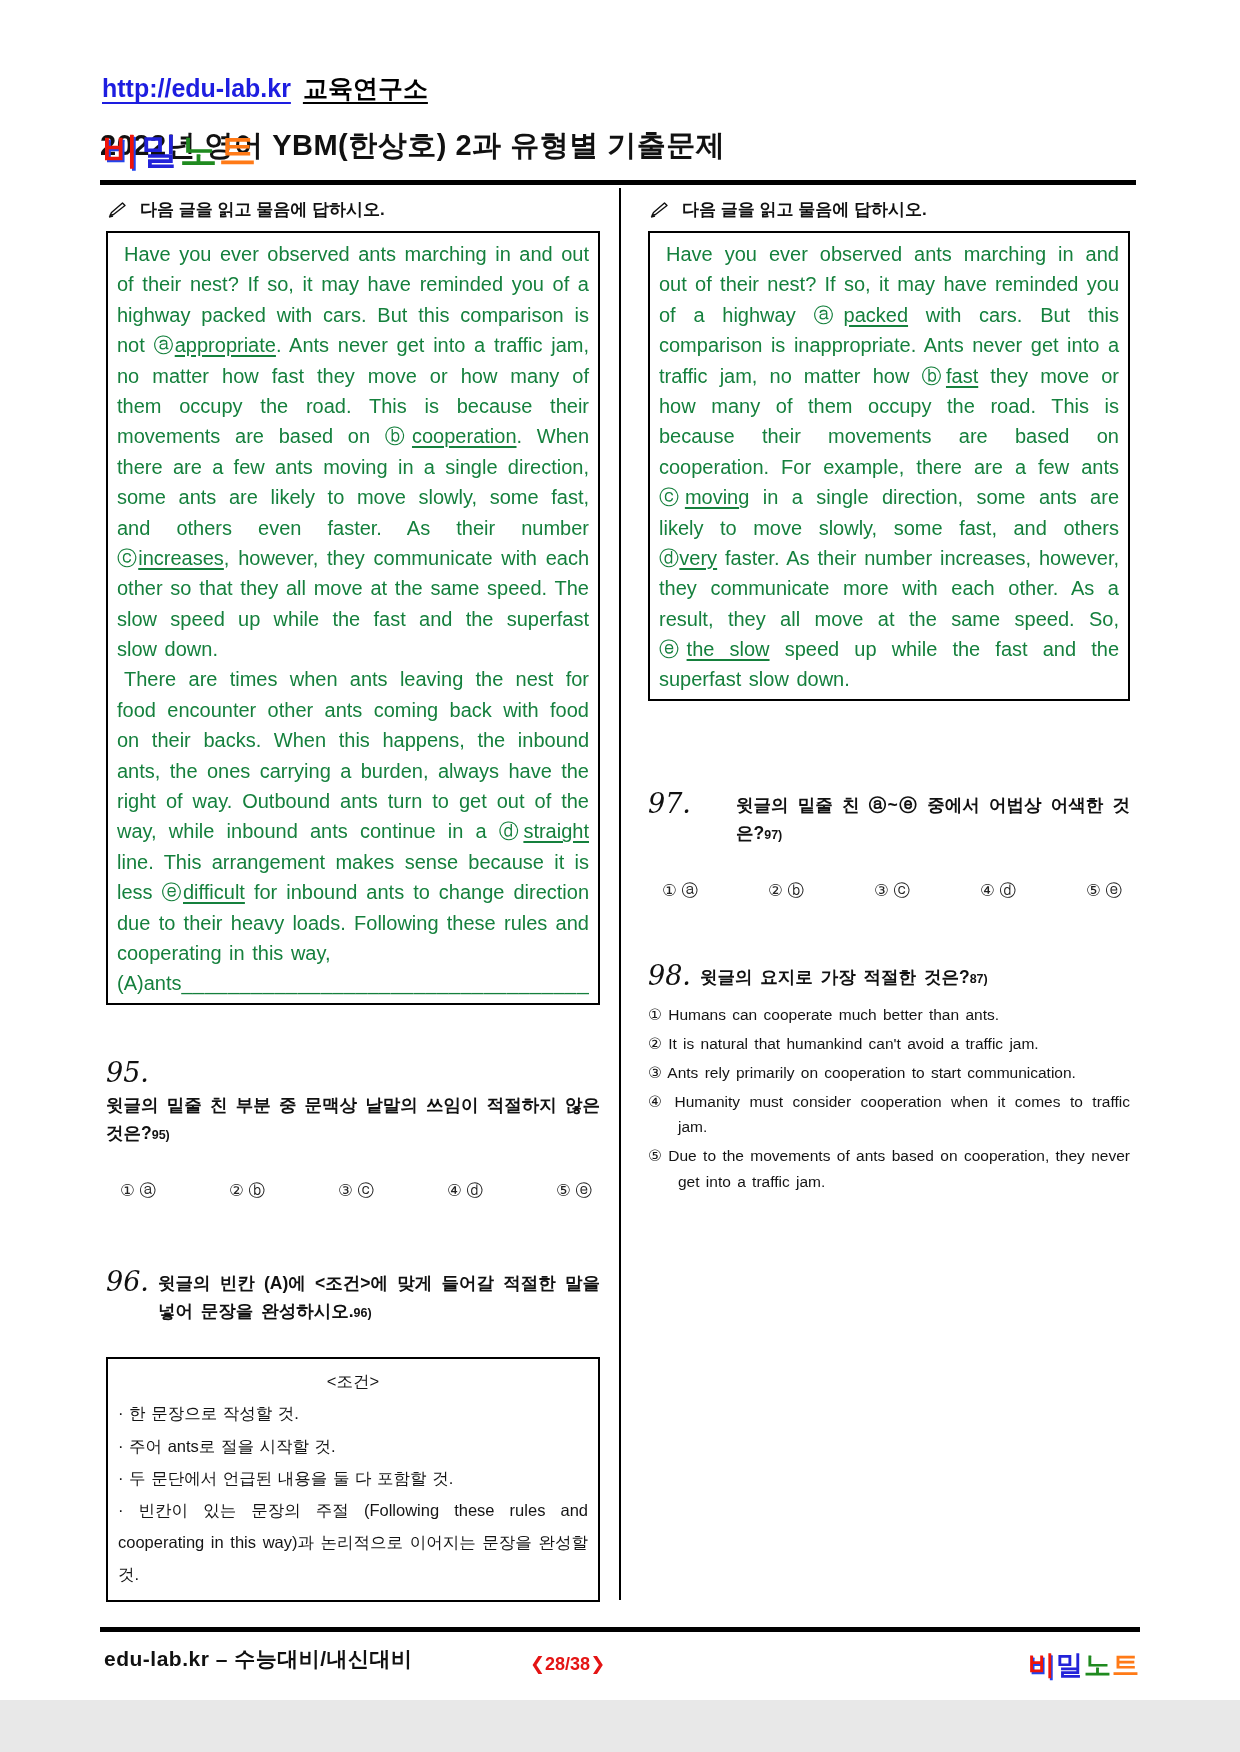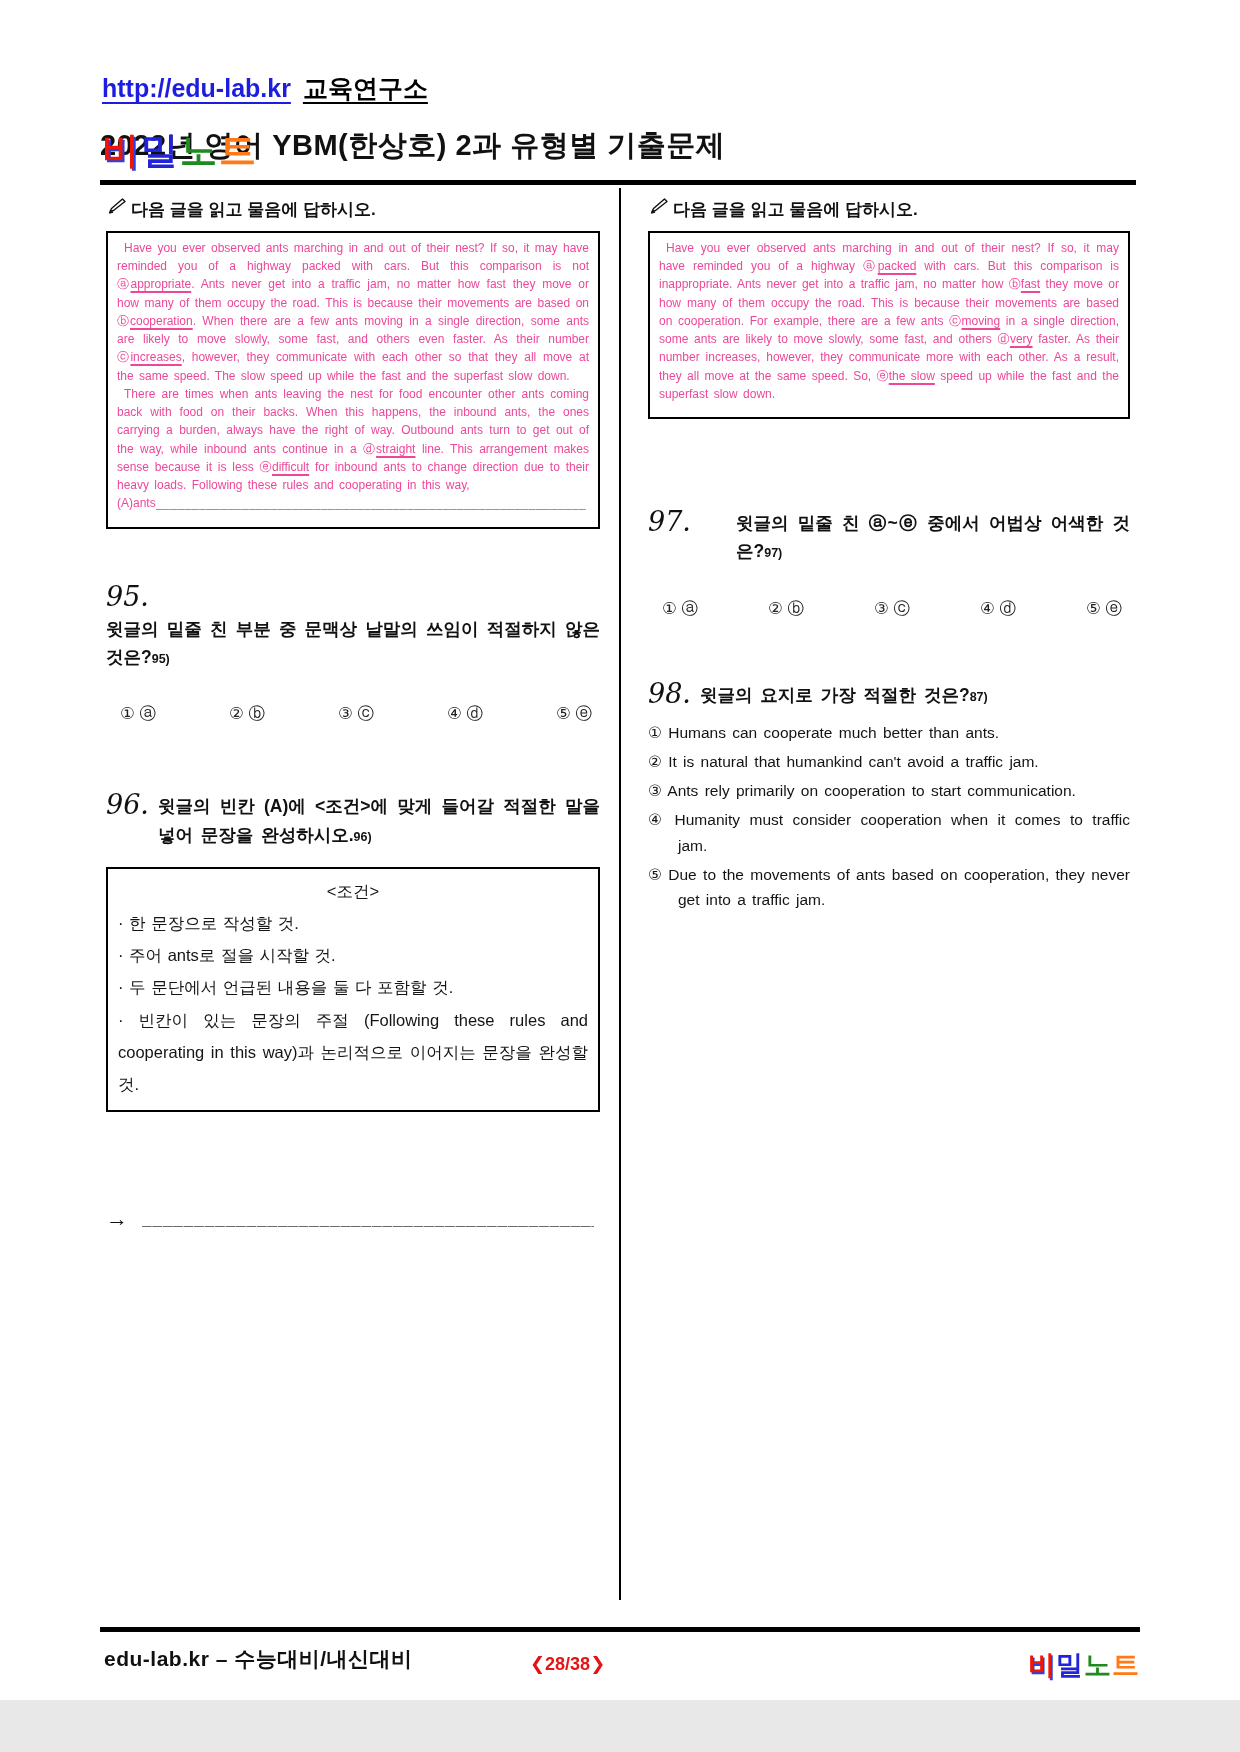--- a/index.html
+++ b/index.html
@@ -15,43 +15,43 @@
   .logo .sh{text-shadow:2px 2px 0 #2244ee;}
   .doc-title{font-size:29px;font-weight:bold;letter-spacing:0.5px;padding-top:8px;}
   .top-rule{position:absolute;left:100px;top:180px;width:1036px;height:5px;background:#000;}
   .vdiv{position:absolute;left:619px;top:188px;width:2px;height:1412px;background:#000;}
 
   
   .col{position:absolute;top:188px;}
   .col-left{left:106px;width:494px;}
   .col-right{left:648px;width:482px;}
 
-  .instruction{margin:10px 0 10px 2px;font-size:17px;font-weight:bold;display:flex;gap:3px;}
+  .instruction{margin:10px 0 10px 2px;font-size:17px;font-weight:bold;display:flex;align-items:center;gap:12px;}
   .pencil{flex:none;}
 
-  .pbox{border:2px solid #000;padding:6px 9px 14px 9px;font-size:12px;line-height:1.52;
-        text-align:justify;color:#ec4899;word-spacing:2px;}
+  .pbox{border:2px solid #000;padding:6px 9px 4px 9px;font-size:20px;line-height:1.52;
+        text-align:justify;color:#15803d;word-spacing:2px;}
   .pbox p{margin:0;text-indent:7px;}
   .seg-u{text-decoration:underline;text-underline-offset:3px;text-decoration-thickness:1.5px;}
   .seg-m{text-decoration:none;}
   .lastline{display:flex;text-indent:0 !important;}
   .lastline .seg-b{flex:1;overflow:hidden;white-space:nowrap;letter-spacing:0.5px;}
 
   .q{display:flex;}
   .qno{font-family:"DejaVu Serif","Liberation Serif",serif;font-style:italic;font-size:27px;
        line-height:1.15;width:52px;flex:none;}
   .qtext{font-size:17.5px;font-weight:bold;line-height:1.62;text-align:justify;padding-top:3px;word-spacing:3px;}
   .foot{font-size:12.5px;font-weight:bold;}
 
   .choices{display:flex;justify-content:space-between;margin-top:32px;padding:0 8px 0 14px;
            font-size:16.5px;color:#222;white-space:nowrap;}
 
   .q95{margin-top:52px;flex-direction:column;}
   .q96{margin-top:64px;}
-  .cond-box{border:2px solid #000;margin-top:18px;padding:6px 10px 10px;font-size:16.5px;line-height:1.95;color:#141414;}
+  .cond-box{border:2px solid #000;margin-top:32px;padding:6px 10px 10px;font-size:16.5px;line-height:1.95;color:#141414;}
   .cond-title{text-align:center;}
   .cond-item{text-align:justify;word-spacing:1px;}
   .answer-line{margin-top:96px;display:flex;align-items:flex-end;gap:14px;font-weight:bold;}
   .arrow{font-size:22px;line-height:1;flex:none;}
   .ans-blank{flex:1;overflow:hidden;white-space:nowrap;font-size:17px;letter-spacing:1px;margin-right:6px;}
 
   .q97{margin-top:87px;gap:36px;}
   .q98{margin-top:58px;}
   .q98-opts{margin-top:11px;}
   .opt{font-size:15.5px;line-height:1.62;text-align:justify;padding-left:30px;text-indent:-30px;

